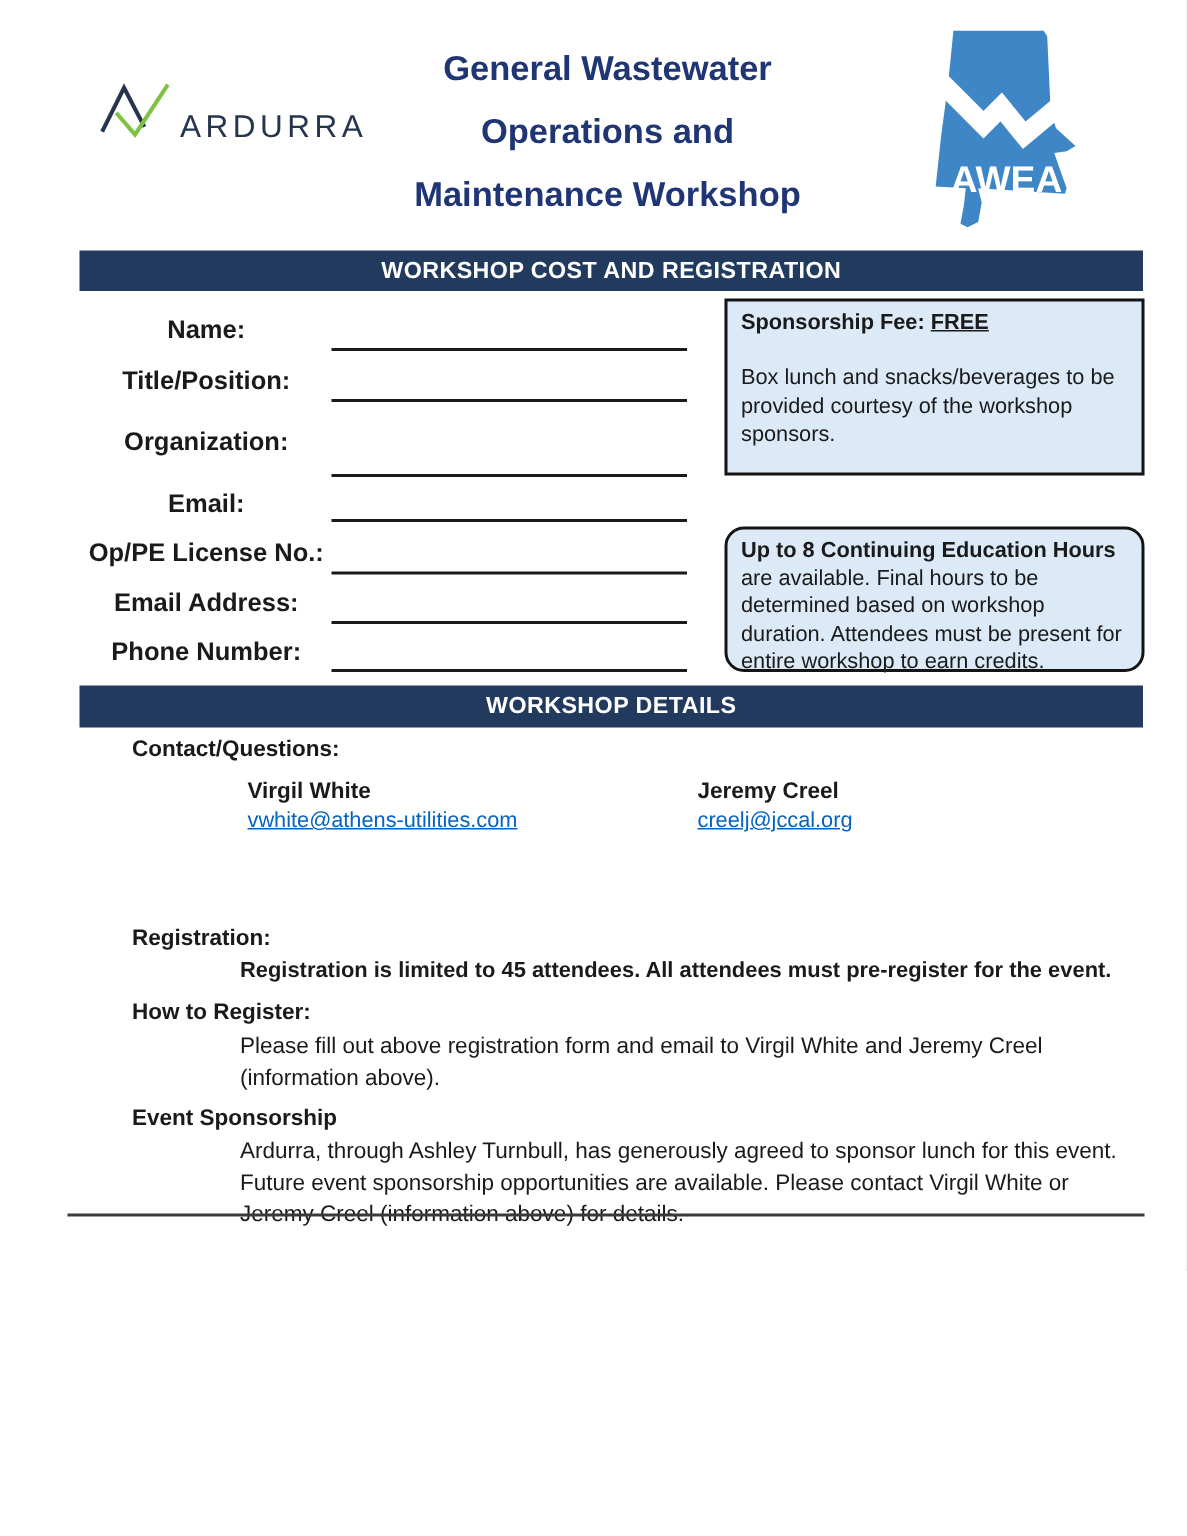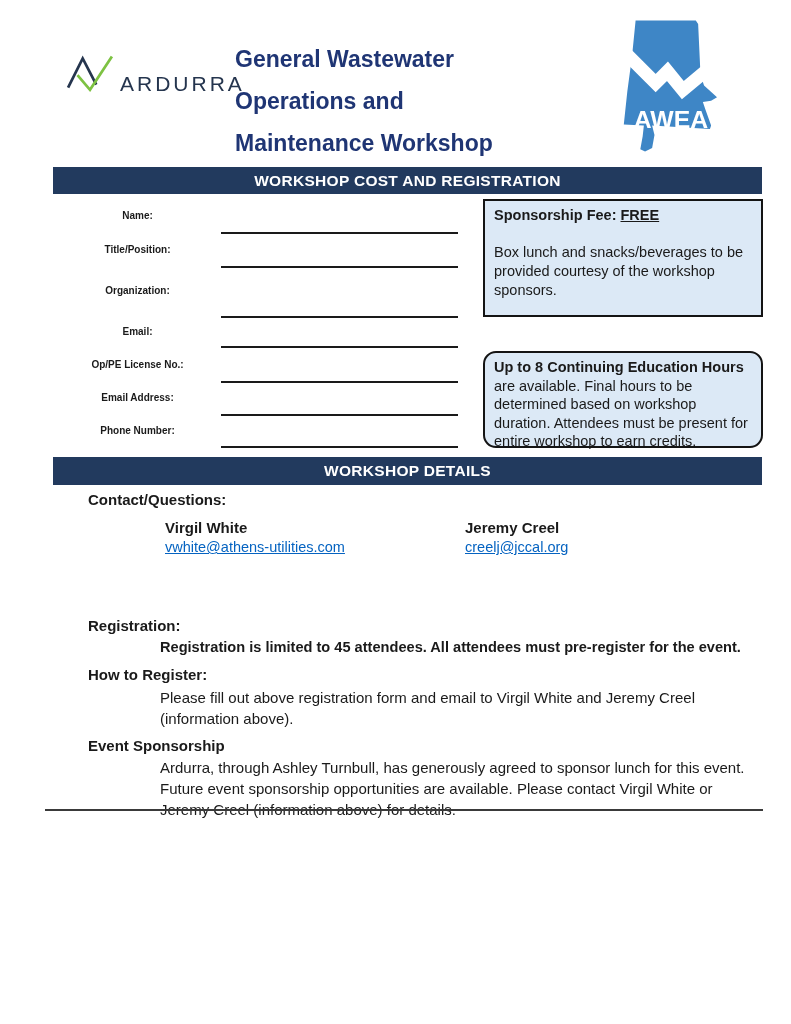--- a/index.html
+++ b/index.html
@@ -3,30 +3,30 @@
 <meta charset="utf-8">
 <style>
   html,body{margin:0;padding:0;background:#e8e8e8;}
   .page{
     position:relative;width:791px;height:1024px;margin:0 auto;background:#ffffff;
     font-family:"Liberation Sans","DejaVu Sans",sans-serif;color:#1a1a1a;overflow:hidden;
   }
   
   .ardurra-logo{position:absolute;left:66px;top:50px;display:flex;align-items:flex-end;gap:6px;}
   .ardurra-text{font-size:21px;letter-spacing:3px;color:var(--ardurra-navy,#25354E);font-weight:400;}
-  .doc-title{position:absolute;left:235px;top:38px;width:340px;text-align:left;
+  .doc-title{position:absolute;left:235px;top:24px;width:340px;text-align:center;
     color:var(--title-navy,#1F3574);font-weight:bold;font-size:23px;line-height:42px;}
   .awea-logo{position:absolute;left:612px;top:16px;width:118px;height:146px;}
   
   .banner{position:absolute;left:53px;width:709px;background:var(--banner-navy,#223A5E);
     color:#ffffff;font-weight:bold;font-size:15.5px;text-align:center;letter-spacing:.3px;}
   .banner1{top:167px;height:27px;line-height:27px;text-align:center;}
   .banner2{top:457px;height:28px;line-height:28px;}
   
-  .f-label{position:absolute;left:45px;width:185px;text-align:center;font-weight:bold;font-size:10px;}
+  .f-label{position:absolute;left:45px;width:185px;text-align:center;font-weight:bold;font-size:17px;}
   .f-line{position:absolute;left:221px;width:237px;height:0;border-top:2px solid #1a1a1a;cursor:text;}
   
   .info-box{position:absolute;left:483px;width:258px;background:var(--info-box-fill,#DCE9F6);
     border:2px solid #141414;font-size:14.5px;line-height:19px;padding:5px 9px;}
   .box-fee{top:199px;height:104px;}
   .box-ceh{top:351px;height:83px;line-height:18.5px;border-radius:13px;}
   .u{text-decoration:underline;}
   .b{font-weight:bold;}
   .fee-body{margin-top:18px;}
   

